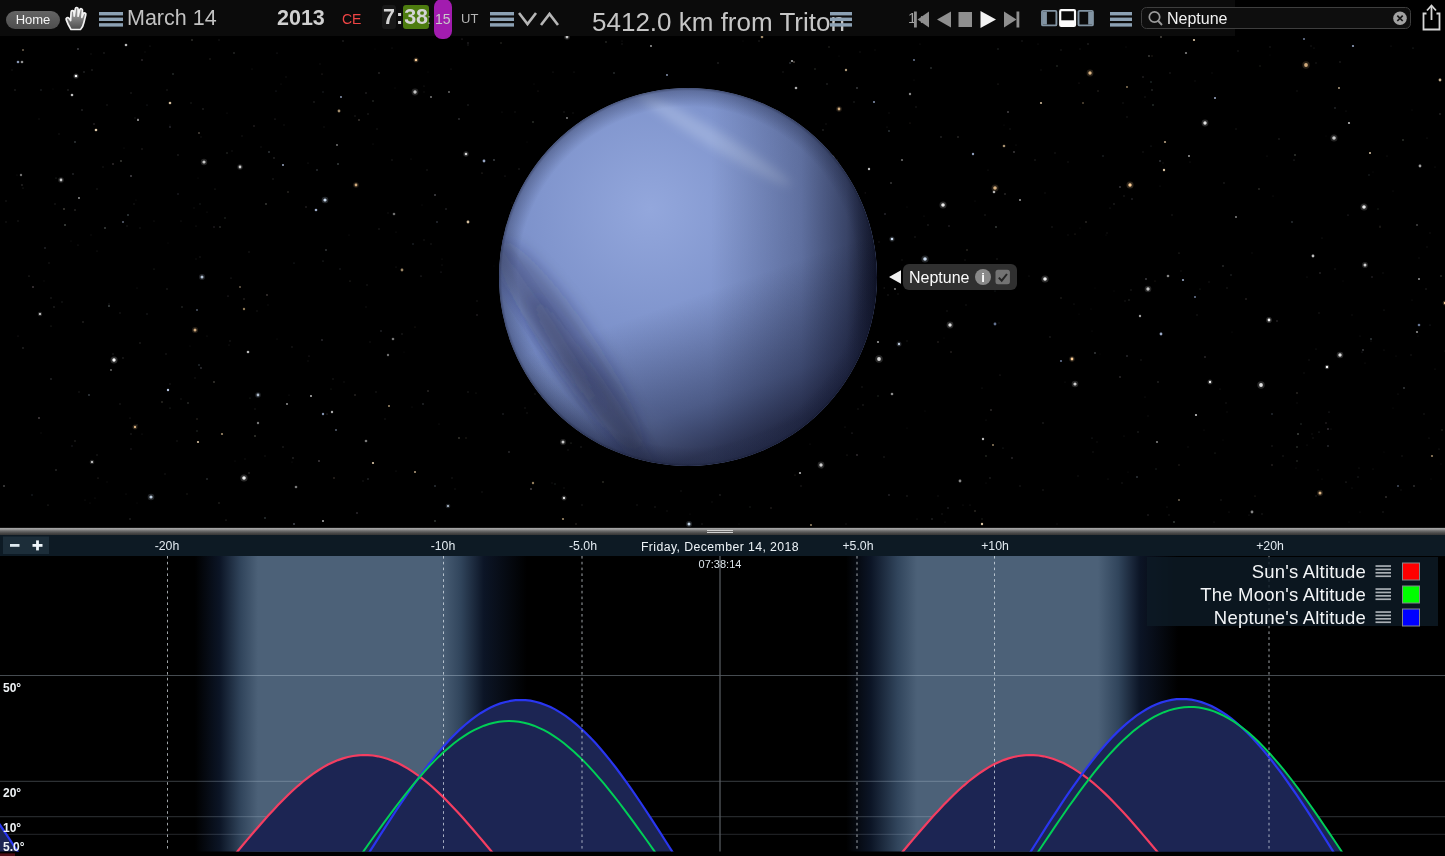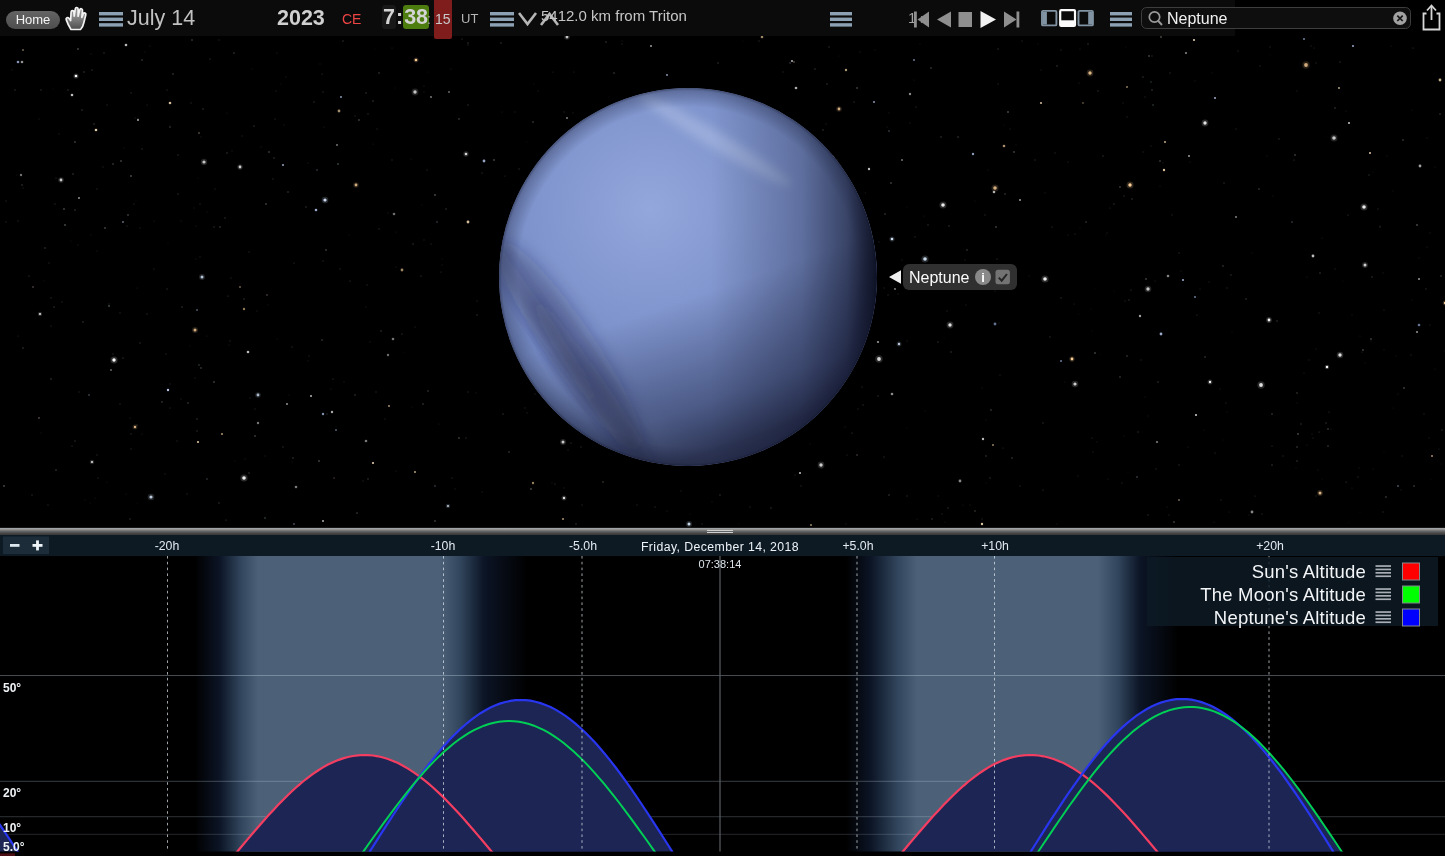--- a/index.html
+++ b/index.html
@@ -1122,37 +1122,37 @@
           <stop offset="1" stop-color="#4c4c4c"></stop>
         </linearGradient>
       </defs>
   <path d="M8 24.5 C6 21.5 4.2 17.5 3.2 14.6 C2.6 12.9 4.8 11.9 5.9 13.3 L7.6 15.6 L8.1 7.0 C8.2 5.1 10.8 5.2 10.9 7.1 L11.2 11.2 L12.3 3.8 C12.6 1.9 15.1 2.2 15.1 4.1 L15.1 11.2 L16.8 4.8 C17.3 3.0 19.7 3.6 19.5 5.5 L18.8 12.4 L20.3 8.9 C21.1 7.2 23.3 8.1 22.8 9.9 L20.9 17.5 C20.2 21 19 23 17.5 24.5 Z" fill="url(#hnd)" stroke="#f3f3f3" stroke-width="1.7" stroke-linejoin="round"></path>
 </svg>
 <svg width="24" height="15" style="position:absolute;left:99px;top:12px">
   <rect width="24" height="3.4" y="0" fill="#8ca1b4"></rect>
       <rect width="24" height="3.4" y="5.6" fill="#8ca1b4"></rect>
       <rect width="24" height="3.4" y="11.2" fill="#8ca1b4"></rect>
 </svg>
-<div class="tbtxt" style="left:127px;top:6px;font-size:21.5px">July 14</div>
-<div class="tbtxt" style="left:277px;top:6px;font-size:21.5px;font-weight:bold;color:#d0d0d0">2023</div>
+<div class="tbtxt" style="left:127px;top:6px;font-size:21.5px">March 14</div>
+<div class="tbtxt" style="left:277px;top:6px;font-size:21.5px;font-weight:bold;color:#d0d0d0">2013</div>
 <div class="tbtxt" style="left:342px;top:11px;font-size:14px;color:#ef4444">CE</div>
 <div class="tbtxt" style="left:382px;top:5px;font-size:21.5px;font-weight:bold;color:#d4d4d4"><span style="background:#181818;border-radius:3px;padding:0 1px">7</span>:<span style="background:#4d7c0f;border-radius:3px;padding:0 1px">38</span></div>
 <div class="tbtxt" style="left:427px;top:11px;font-size:14px;color:#9f9f9f">:</div>
-    <div class="tbtxt" style="left:434px;top:11px;font-size:14px"><span style="background:#7f1d1d;border-radius:2px;color:#c9c9c9;padding:12px 1px">15</span></div>
+    <div class="tbtxt" style="left:434px;top:11px;font-size:14px"><span style="background:#a21caf;border-radius:8px;color:#c9c9c9;padding:12px 1px">15</span></div>
 <div class="tbtxt" style="left:461px;top:11px;font-size:13px;color:#b5b5b5">UT</div>
 <svg width="24" height="15" style="position:absolute;left:490px;top:12px">
   <rect width="24" height="3.4" y="0" fill="#8ca1b4"></rect>
       <rect width="24" height="3.4" y="5.6" fill="#8ca1b4"></rect>
       <rect width="24" height="3.4" y="11.2" fill="#8ca1b4"></rect>
 </svg>
 <svg width="42" height="16" style="position:absolute;left:518px;top:11px">
   <polyline points="1,2 9.5,13 18,2" fill="none" stroke="#b6b6b6" stroke-width="2.6"></polyline>
   <polyline points="23,14 31.5,3 40,14" fill="none" stroke="#b6b6b6" stroke-width="2.6"></polyline>
 </svg>
-<div class="tbtxt" style="left:541px;top:7px;font-size:15px;color:#c6c6c6">5412.0 km from Triton</div>
+<div class="tbtxt" style="left:592px;top:7px;font-size:26px;color:#c6c6c6">5412.0 km from Triton</div>
 <svg width="22" height="15" style="position:absolute;left:830px;top:12px">
   <rect width="22" height="3.4" y="0" fill="#8ca1b4"></rect>
       <rect width="22" height="3.4" y="5.6" fill="#8ca1b4"></rect>
       <rect width="22" height="3.4" y="11.2" fill="#8ca1b4"></rect>
 </svg>
 <div class="tbtxt" style="left:908px;top:9px;font-size:15px;color:#a5a5a5">1 <span style="font-size:13px;color:#8e8e8e">x</span></div>
 <svg width="110" height="18" style="position:absolute;left:913px;top:10.5px">
   <rect x="1" y="0.5" width="2.8" height="16" fill="#8f8f8f"></rect>
   <polygon points="16,0.5 16,16.5 4.5,8.5" fill="#8f8f8f"></polygon>
   <polygon points="38,0.5 38,16.5 24,8.5" fill="#8f8f8f"></polygon>

